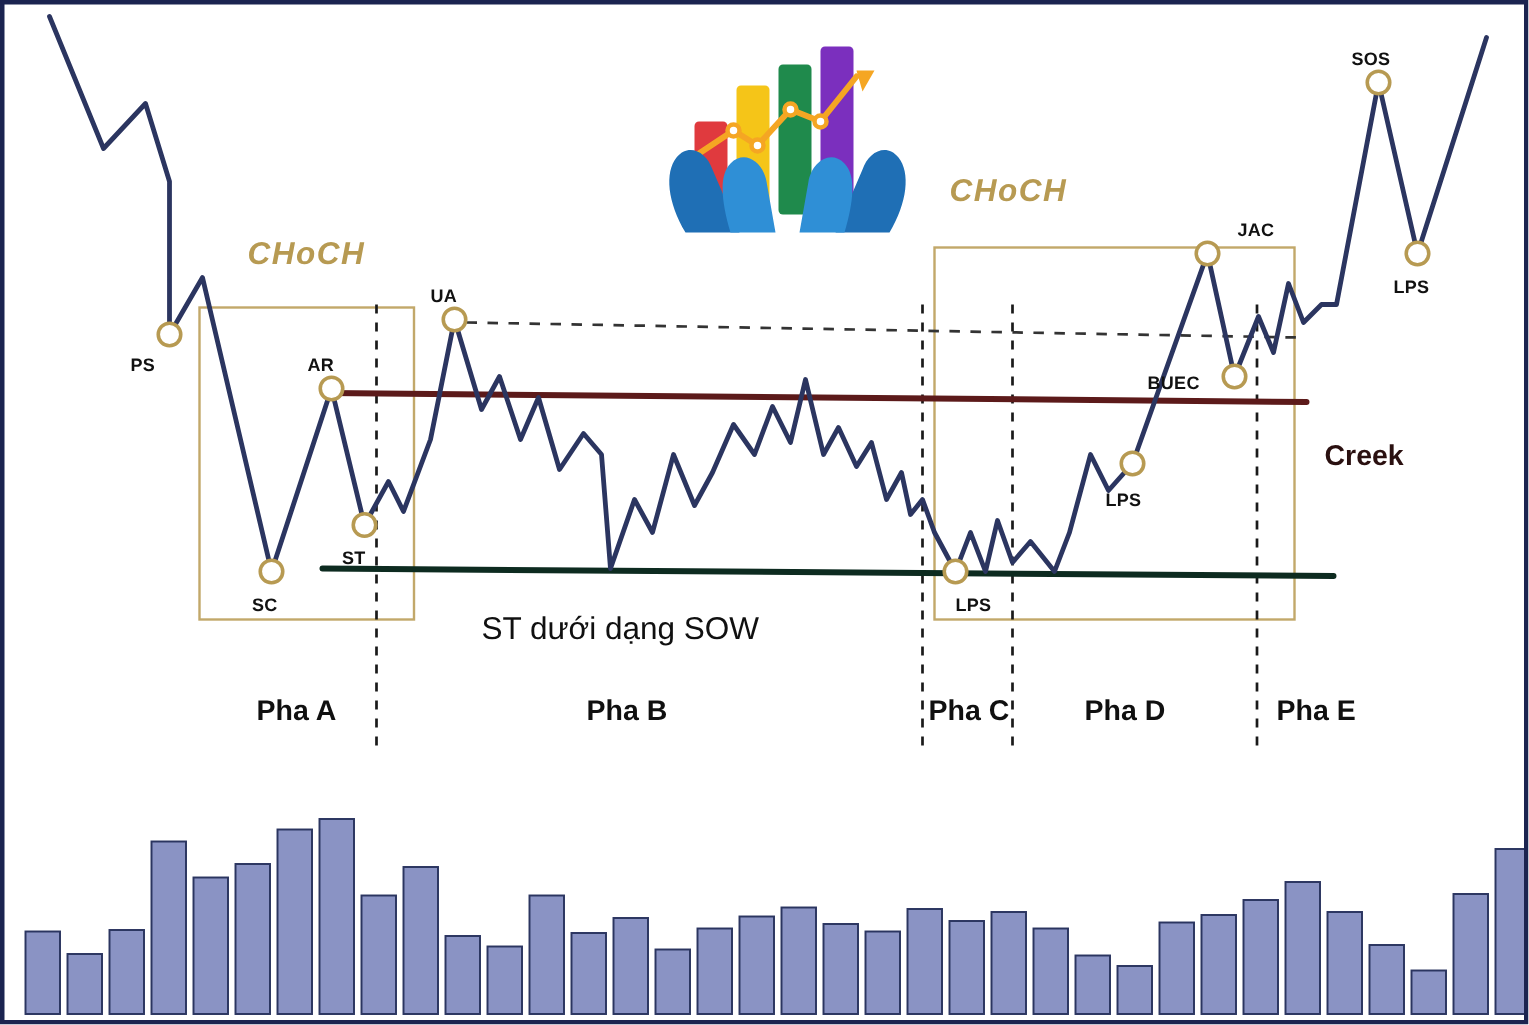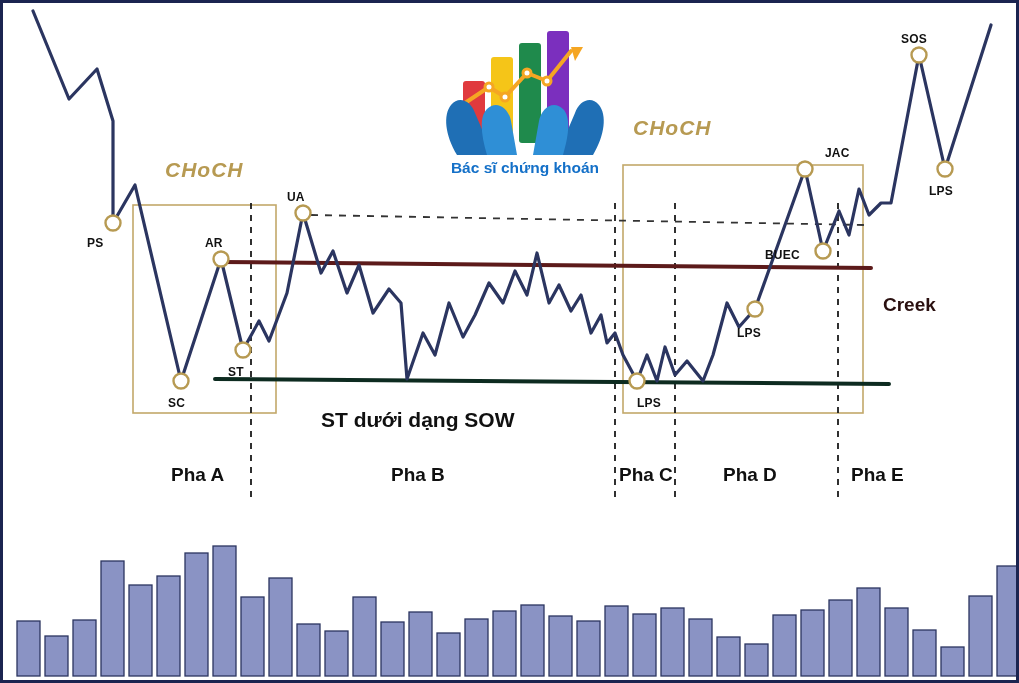--- a/index.html
+++ b/index.html
@@ -6,21 +6,21 @@
   body{font-family:"Liberation Sans", sans-serif;}
   #stage{position:relative;width:1019px;height:683px;background:#ffffff;
          border:3px solid #1b2450;box-sizing:border-box;overflow:hidden;}
   #svgchart{position:absolute;left:0;top:0;width:1019px;height:683px;}
 
   .lbl{position:absolute;font-family:"Liberation Sans",sans-serif;font-weight:bold;
        color:#111111;white-space:nowrap;line-height:1;}
   .lbl-pt{font-size:12px;letter-spacing:0.2px;}
   .lbl-choch{font-size:21px;color:#b79a52;font-weight:bold;letter-spacing:1px;font-style:italic;}
   .lbl-phase{font-size:19px;color:#101010;font-weight:bold;}
-  .lbl-sow{font-size:21px;color:#101010;font-weight:bold;}
+  .lbl-sow{font-size:21px;color:#101010;font-weight:normal;}
   .lbl-creek{font-size:19px;color:#2a1010;font-weight:bold;}
 
   
   #logo{position:absolute;left:432px;top:14px;width:180px;height:178px;}
   #logo .logoimg{position:relative;width:180px;height:140px;}
   #logo .caption{position:absolute;left:0;top:142px;width:180px;text-align:center;
        font-size:15.5px;font-weight:bold;color:#1470c8;font-family:"Liberation Sans",sans-serif;}
 </style>
 </head>
 <body>
@@ -121,21 +121,20 @@
         <circle class="lgdot" cx="54" cy="70" r="4" fill="#ffffff" stroke-width="3" stroke="#f5a623"></circle>
         <circle class="lgdot" cx="70" cy="80" r="4" fill="#ffffff" stroke-width="3" stroke="#f5a623"></circle>
         <circle class="lgdot" cx="92" cy="56" r="4" fill="#ffffff" stroke-width="3" stroke="#f5a623"></circle>
         <circle class="lgdot" cx="112" cy="64" r="4" fill="#ffffff" stroke-width="3" stroke="#f5a623"></circle>
         <path id="hand-left" d="M22,138 C10,118 8,98 16,88 C24,78 36,84 40,96 L52,124 C56,134 58,138 58,138 Z" fill="#1f6fb5"></path>
         <path id="hand-right" d="M158,138 C170,118 172,98 164,88 C156,78 144,84 140,96 L128,124 C124,134 122,138 122,138 Z" fill="#1f6fb5"></path>
         <path id="hand-left2" d="M52,138 C46,118 44,100 52,92 C62,82 74,92 76,104 L82,138 Z" fill="#2f8fd6"></path>
         <path id="hand-right2" d="M128,138 C134,118 136,100 128,92 C118,82 106,92 104,104 L98,138 Z" fill="#2f8fd6"></path>
       </svg>
     </div>
-    <div class="caption">Bác sĩ chứng khoán</div>
   </div>
 
   <div id="text-layer">
       <div class="lbl lbl-choch" style="left: 162px; top: 156px;">CHoCH</div>
       <div class="lbl lbl-choch" style="left: 630px; top: 114px;">CHoCH</div>
       <div class="lbl lbl-creek" style="left: 880px; top: 254px; margin-top: 38px;">Creek</div>
       <div class="lbl lbl-pt" style="left: 84px; top: 234px;">PS</div>
       <div class="lbl lbl-pt" style="left: 165px; top: 394px;">SC</div>
       <div class="lbl lbl-pt" style="left: 202px; top: 234px;">AR</div>
       <div class="lbl lbl-pt" style="left: 225px; top: 363px;">ST</div>

